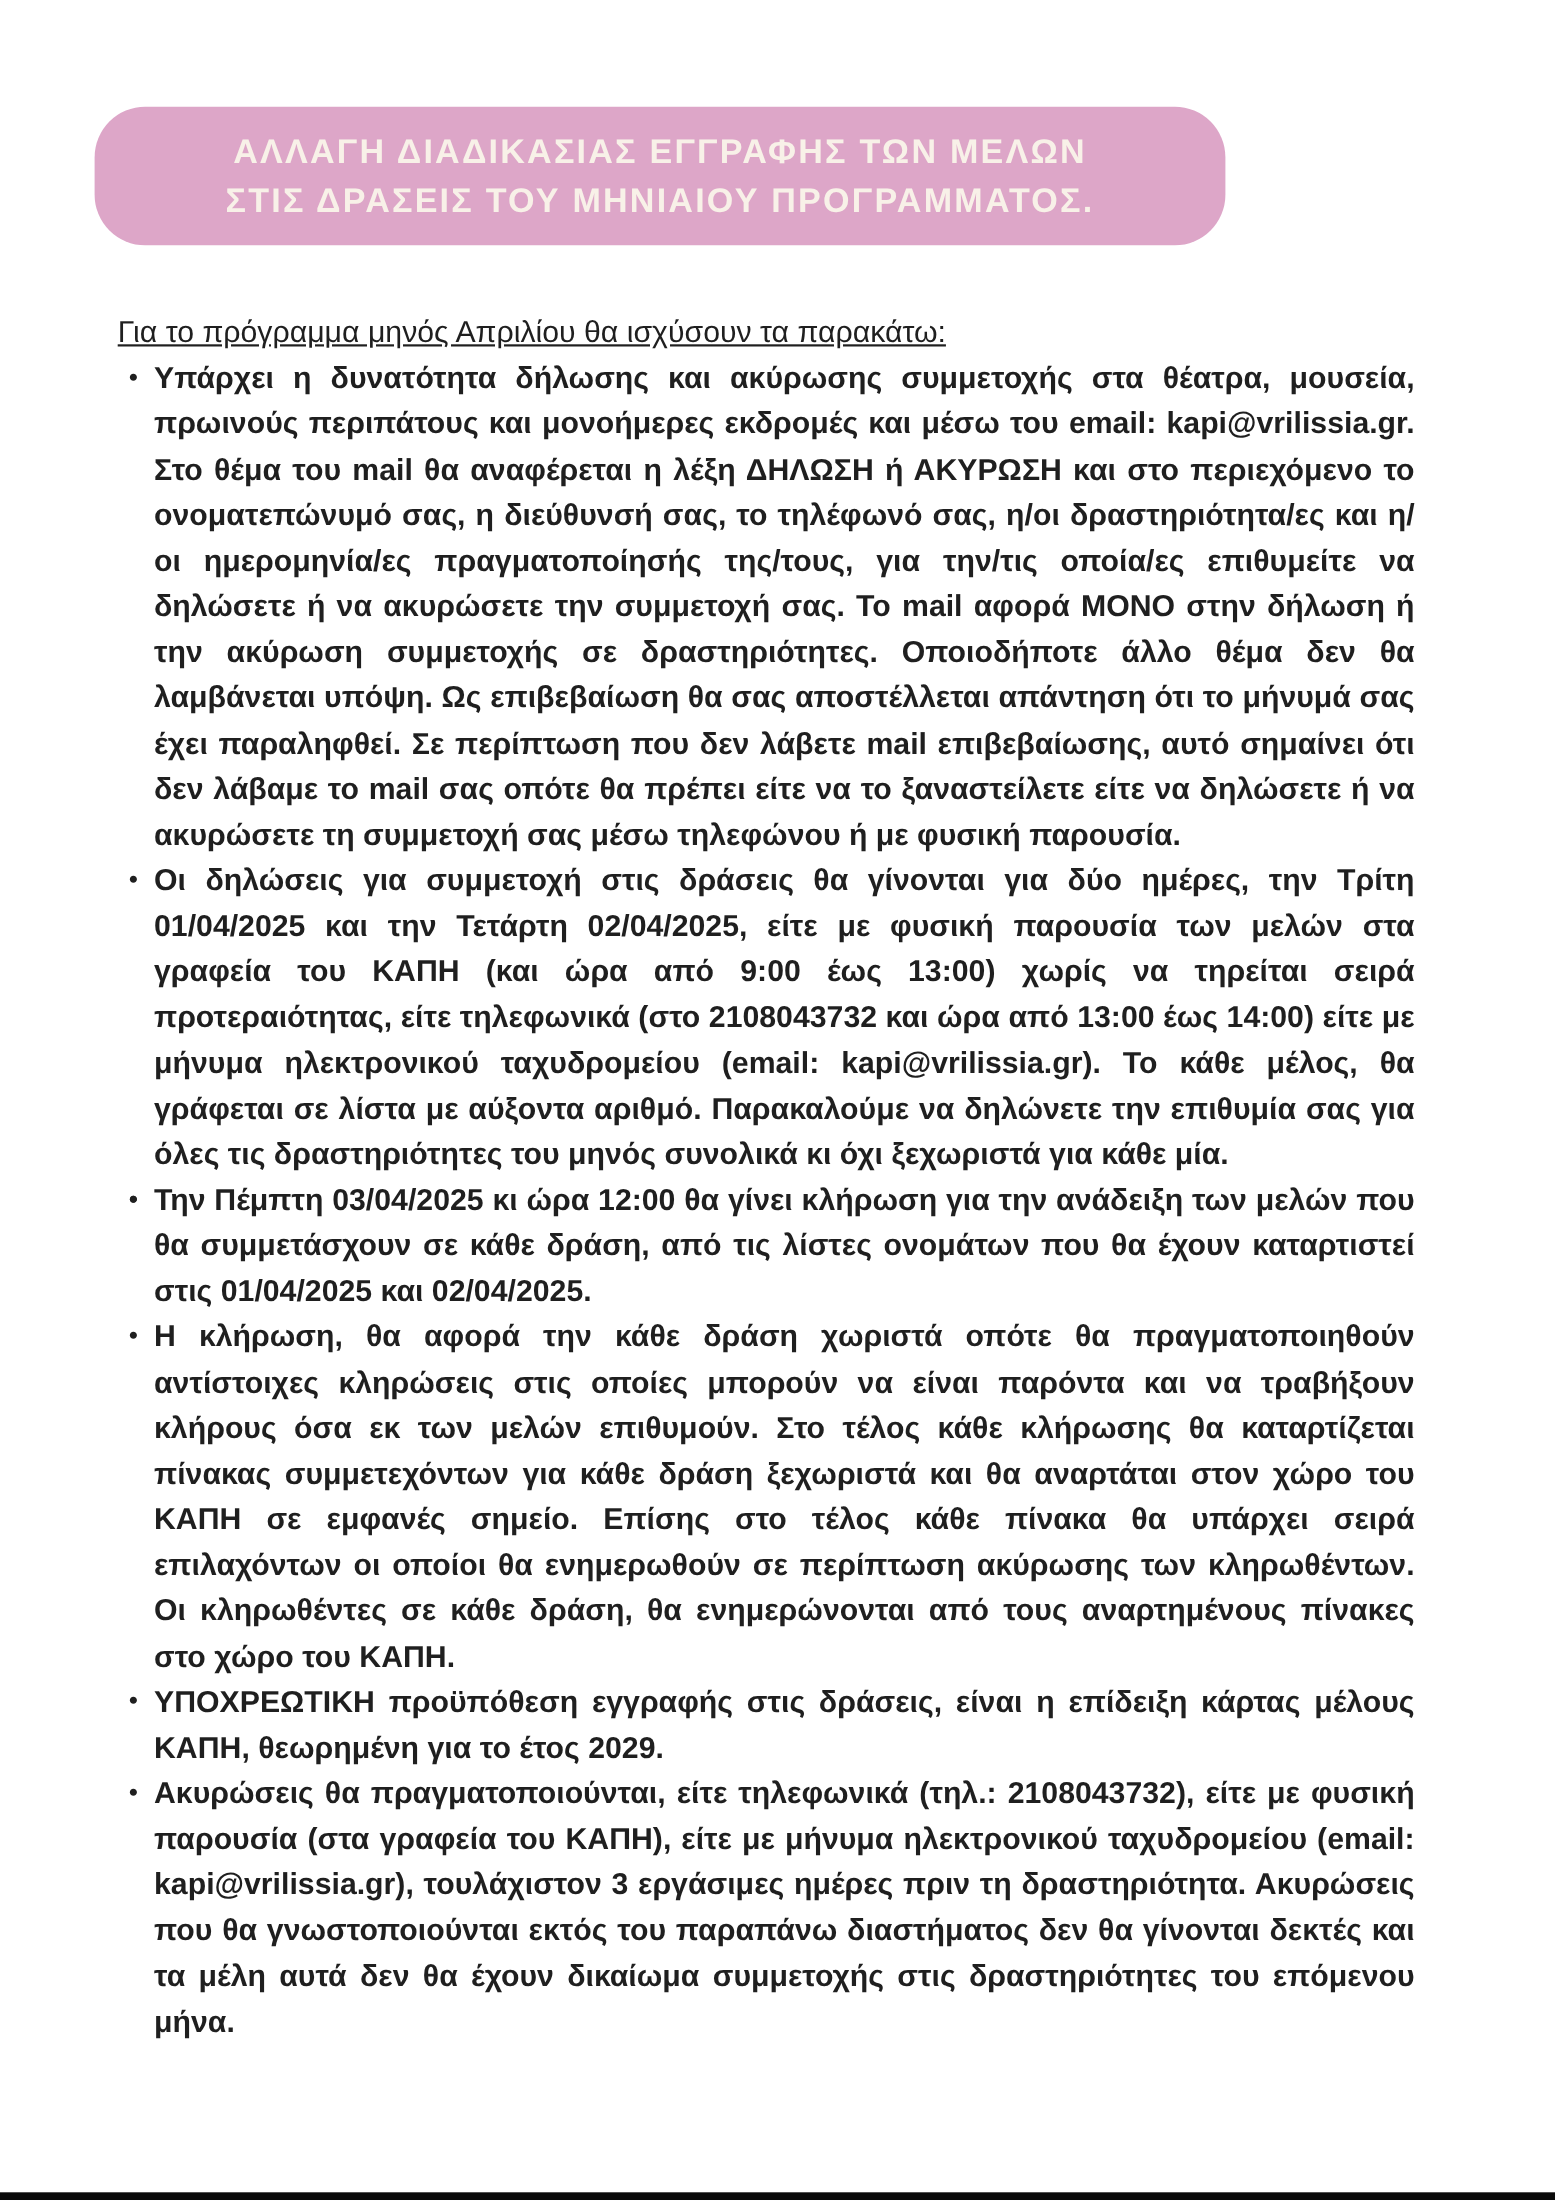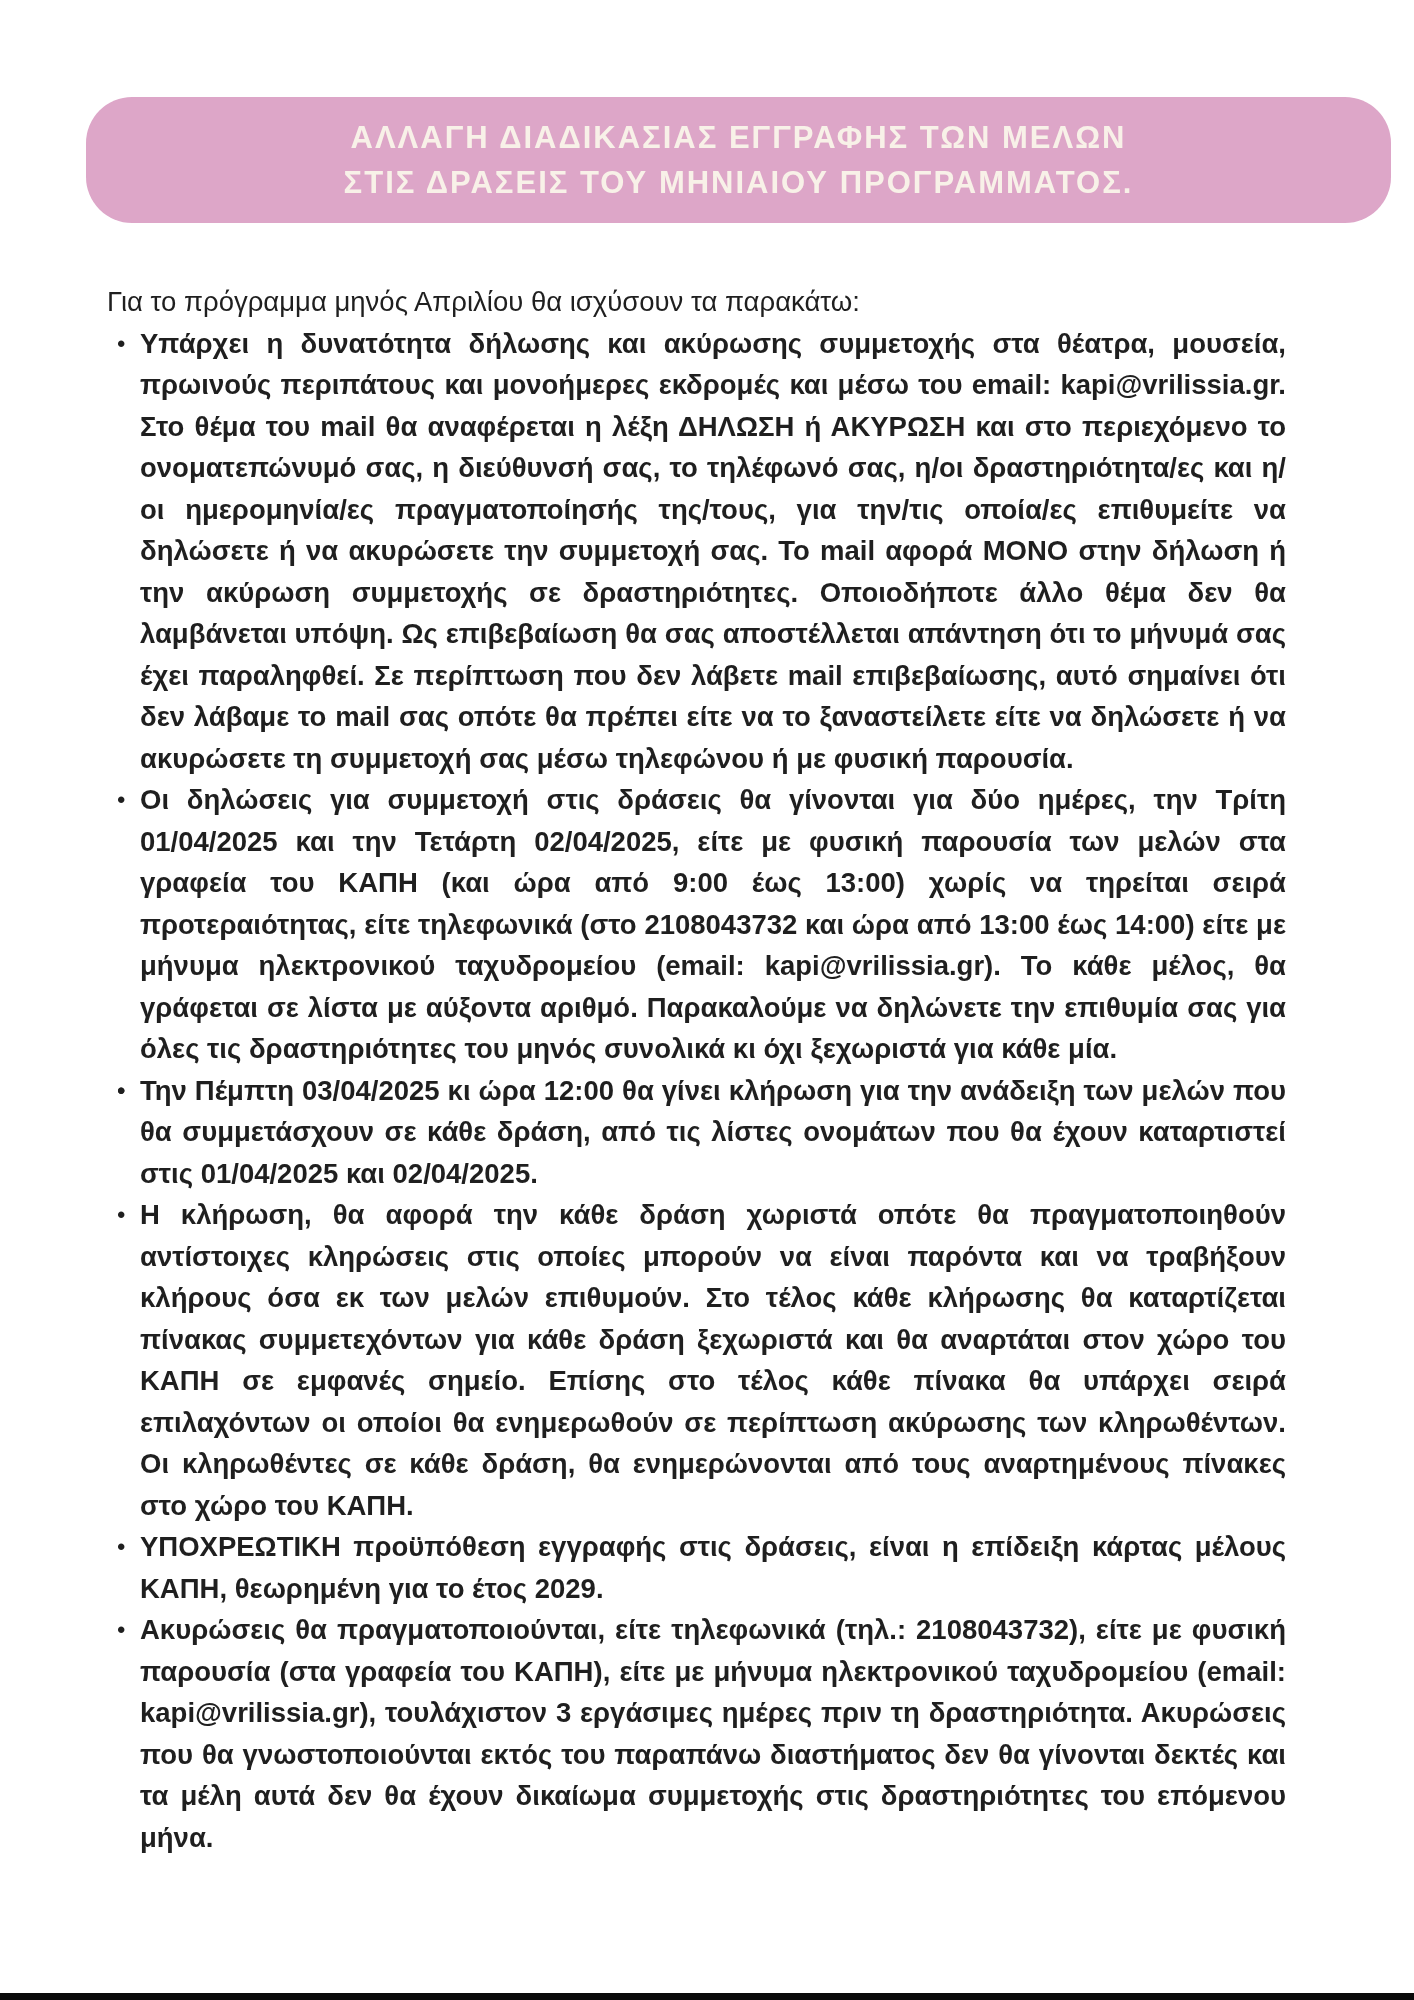--- a/index.html
+++ b/index.html
@@ -8,21 +8,21 @@
     height: 2000px;
     position: relative;
     background: #ffffff;
     font-family: "Liberation Sans", sans-serif;
     overflow: hidden;
   }
   .banner {
     position: absolute;
     left: 86px;
     top: 97px;
-    width: 1305px;
+    width: 1028px;
     height: 126px;
     border-radius: 46px;
     background: #dda6c8;
     display: flex;
     flex-direction: column;
     justify-content: center;
     align-items: center;
   }
   .banner-line {
     font-size: 31px;
@@ -38,20 +38,21 @@
     left: 107px;
     top: 281px;
     width: 1179px;
     font-size: 27.5px;
     line-height: 41.5px;
     color: #1f1f1f;
   }
   .intro {
     margin: 0;
     text-align: left;
+    text-decoration: underline;
   }
   ul.bullets {
     margin: 0;
     padding: 0;
     list-style: none;
   }
   ul.bullets li {
     position: relative;
     padding-left: 33px;
     text-align: justify;

